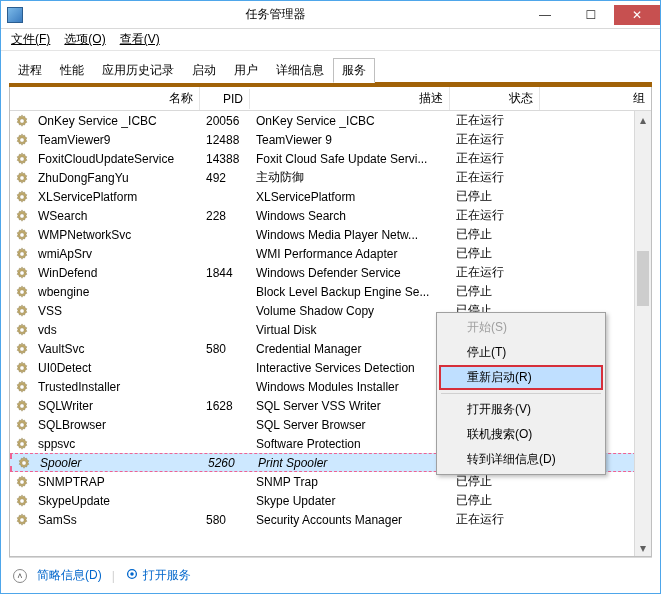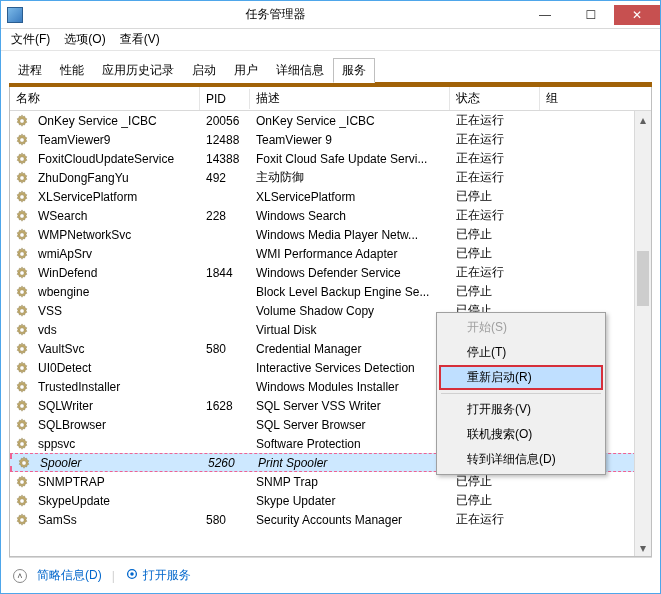--- a/index.html
+++ b/index.html
@@ -9,29 +9,29 @@
 
 .titlebar { height: 28px; background: #fff; display: flex; align-items: center; border-bottom: 1px solid #d9d9d9; }
 .titlebar .app-icon { width: 16px; height: 16px; margin: 0 6px; background: linear-gradient(135deg,#7bb9e8,#3a7bbf); border: 1px solid #2a5d90; }
 .titlebar .title { flex: 1; text-align: center; color: #000; }
 .titlebar .btns { display: flex; }
 .titlebar .btn { width: 46px; height: 20px; display: flex; align-items: center; justify-content: center; color: #333; }
 .titlebar .btn.close { background: #c75050; color: #fff; width: 46px; height: 20px; }
 .titlebar .btn.min, .titlebar .btn.max { background: #fff; }
 
 .menubar { height: 22px; display: flex; align-items: center; padding-left: 4px; gap: 2px; border-bottom: 1px solid #e5e5e5; }
-.menubar .menu { padding: 2px 6px; }
+.menubar .menu { padding: 2px 6px; text-decoration: underline; }
 
 .tabs { display: flex; margin: 6px 8px 0 8px; border-bottom: 5px solid #a16207; }
 .tabs .tab { padding: 3px 8px; border: 1px solid transparent; border-bottom: none; margin-right: 0; position: relative; top: 1px; background: #fff; }
 .tabs .tab.active { border-color: #bfbfbf; border-bottom: 1px solid #fff; background: #fff; }
 
 .table-wrap { flex: 1; margin: 0 8px; border: 1px solid #bfbfbf; border-top: none; overflow: hidden; position: relative; display: flex; flex-direction: column; }
 .thead { display: flex; border-bottom: 1px solid #d9d9d9; background: #fff; height: 24px; align-items: center; }
-.thead .th { padding: 3px 6px; border-right: 1px solid #e5e5e5; white-space: nowrap; overflow: hidden; text-overflow: ellipsis; }
+.thead .th { padding: 3px 6px; border-right: 1px solid #e5e5e5; white-space: nowrap; overflow: hidden; text-overflow: ellipsis; text-align: right; }
 .thead .th:last-child { border-right: none; }
 
 .col-name { width: 190px; }
 .col-pid { width: 50px; text-align: left; }
 .col-desc { width: 200px; }
 .col-status { width: 90px; }
 .col-group { flex: 1; }
 
 .tbody { flex: 1; overflow: hidden; position: relative; }
 .row { display: flex; height: 19px; align-items: center; }

